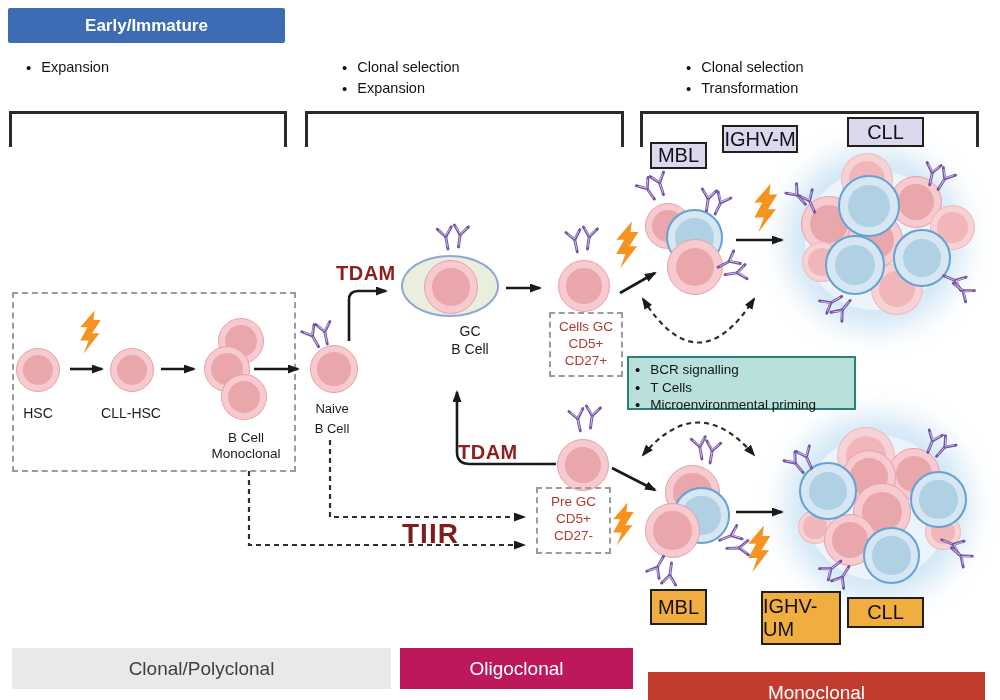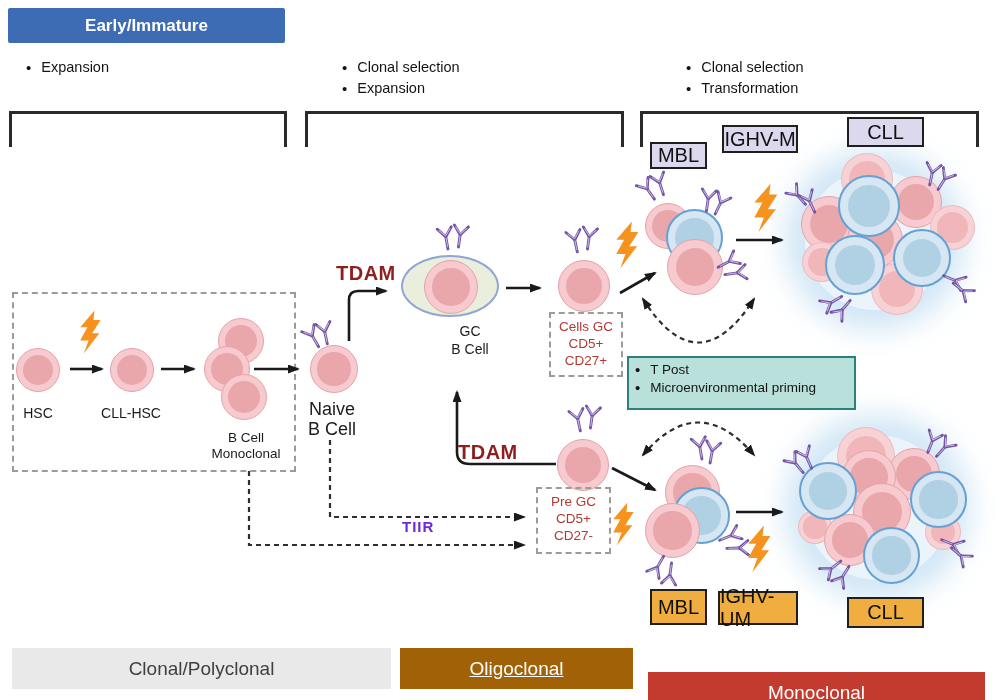--- a/index.html
+++ b/index.html
@@ -31,27 +31,27 @@
         box-shadow:0 0 28px 20px rgba(150,200,232,.45);background:rgba(165,205,235,.22);}
   .gc-ellipse{background:#e9efdc;border:2.5px solid #8fa6d6;border-radius:50%;box-sizing:border-box;}
   
   .label-box{display:flex;align-items:center;justify-content:center;font-size:20px;
              color:#111;border:2.5px solid #1f1f1f;box-sizing:border-box;}
   .lav{background:#dcd8ee;}
   .org{background:#f0ae41;}
   
   .red-note{color:#b13a33;font-size:13.5px;line-height:17px;text-align:center;}
   .tdam{color:#8e1f1f;font-weight:bold;font-size:20px;letter-spacing:.5px;}
-  .tiir{color:#6d28d9;font-weight:bold;font-size:15px;letter-spacing:1px;}
+  .tiir{color:#7f1d1d;font-weight:bold;font-size:28px;letter-spacing:1px;}
   .cell-label{font-size:14px;color:#1b1b1b;text-align:center;line-height:18px;}
   .cell-label.sm{font-size:13.5px;line-height:16px;}
   
   .bar-bottom{display:flex;align-items:center;justify-content:center;font-size:19px;}
   .bar-gray{background:#e9e9e9;color:#3f3f3f;}
-  .bar-green{background:#a16207;color:#fff;text-decoration:underline;}
+  .bar-green{background:#be185d;color:#fff;}
   .bar-red{background:#c23b2e;color:#fff;}
   svg.overlay{position:absolute;left:0;top:0;pointer-events:none;}
 </style>
 </head>
 <body>
 
 <div id="canvas">
 
   <div class="abs bar-blue" style="left:8px;top:8px;width:277px;height:35px;">
     <span>Early/Immature</span>
@@ -292,21 +292,21 @@
       <use href="#ab" width="20" height="25" transform="translate(833,564) rotate(-148 10 12)"></use>
     </g>
   </svg>
 
   <div class="abs cell-label" style="left:8px;top:404px;width:60px;">HSC</div>
   <div class="abs cell-label" style="left:91px;top:404px;width:80px;">CLL-HSC</div>
   <div class="abs cell-label sm" style="left:196px;top:430px;width:100px;">
     <div>B Cell</div>
     <div>Monoclonal</div>
   </div>
-  <div class="abs cell-label" style="left:292px;top:399px;width:80px;line-height:20px;font-size:18px;">
+  <div class="abs cell-label" style="left:292px;top:399px;width:80px;line-height:20px;font-size:13px;">
     <div>Naive</div>
     <div>B Cell</div>
   </div>
   <div class="abs cell-label" style="left:430px;top:322px;width:80px;">
     <div>GC</div>
     <div>B Cell</div>
   </div>
 
   <div class="abs tdam" style="left:336px;top:262px;">TDAM</div>
   <div class="abs tdam" style="left:458px;top:441px;">TDAM</div>
@@ -318,33 +318,36 @@
     <div>CD27+</div>
   </div>
   <div class="abs dashed-box red-note" style="left:536px;top:487px;width:71px;height:59px;padding-top:4px;">
     <div>Pre GC</div>
     <div>CD5+</div>
     <div>CD27-</div>
   </div>
 
   <div class="abs teal-box bullets" style="left:627px;top:356px;width:229px;height:54px;padding:3px 0 0 6px;box-sizing:border-box;">
     <div class="bullet-row">
-        <span>T Post</span>
+        <span>BCR signalling</span>
+      </div>
+    <div class="bullet-row">
+        <span>T Cells</span>
       </div>
     <div class="bullet-row">
         <span>Microenvironmental priming</span>
       </div>
   </div>
 
   <div class="abs label-box lav" style="left:650px;top:142px;width:57px;height:27px;">MBL</div>
   <div class="abs label-box lav" style="left:722px;top:125px;width:76px;height:28px;">IGHV-M</div>
   <div class="abs label-box lav" style="left:847px;top:117px;width:77px;height:30px;">CLL</div>
 
   <div class="abs label-box org" style="left:650px;top:589px;width:57px;height:36px;">MBL</div>
-  <div class="abs label-box org" style="left:718px;top:591px;width:80px;height:34px;">IGHV-UM</div>
+  <div class="abs label-box org" style="left:761px;top:591px;width:80px;height:54px;">IGHV-UM</div>
   <div class="abs label-box org" style="left:847px;top:597px;width:77px;height:31px;">CLL</div>
 
   <div class="abs bar-bottom bar-gray" style="left:12px;top:648px;width:379px;height:41px;">
     <span>Clonal/Polyclonal</span>
   </div>
   <div class="abs bar-bottom bar-green" style="left:400px;top:648px;width:233px;height:41px;">
     <span>Oligoclonal</span>
   </div>
   <div class="abs bar-bottom bar-red" style="left:648px;top:672px;width:337px;height:41px;">
     <span>Monoclonal</span>

